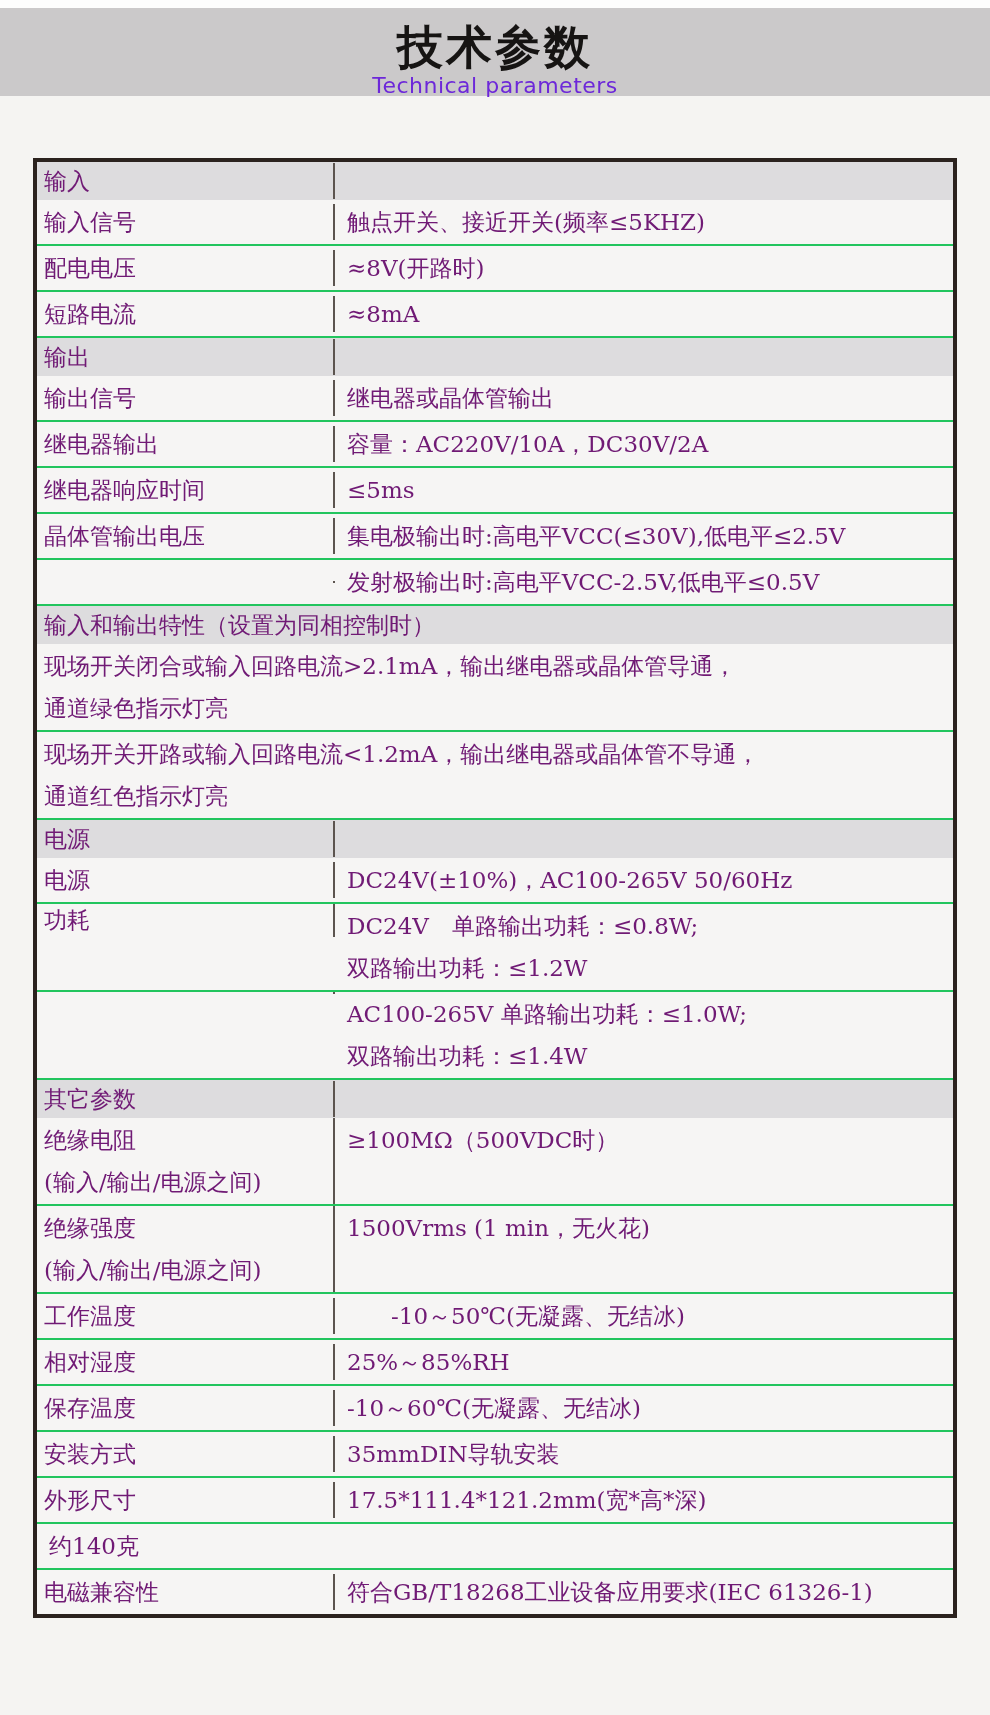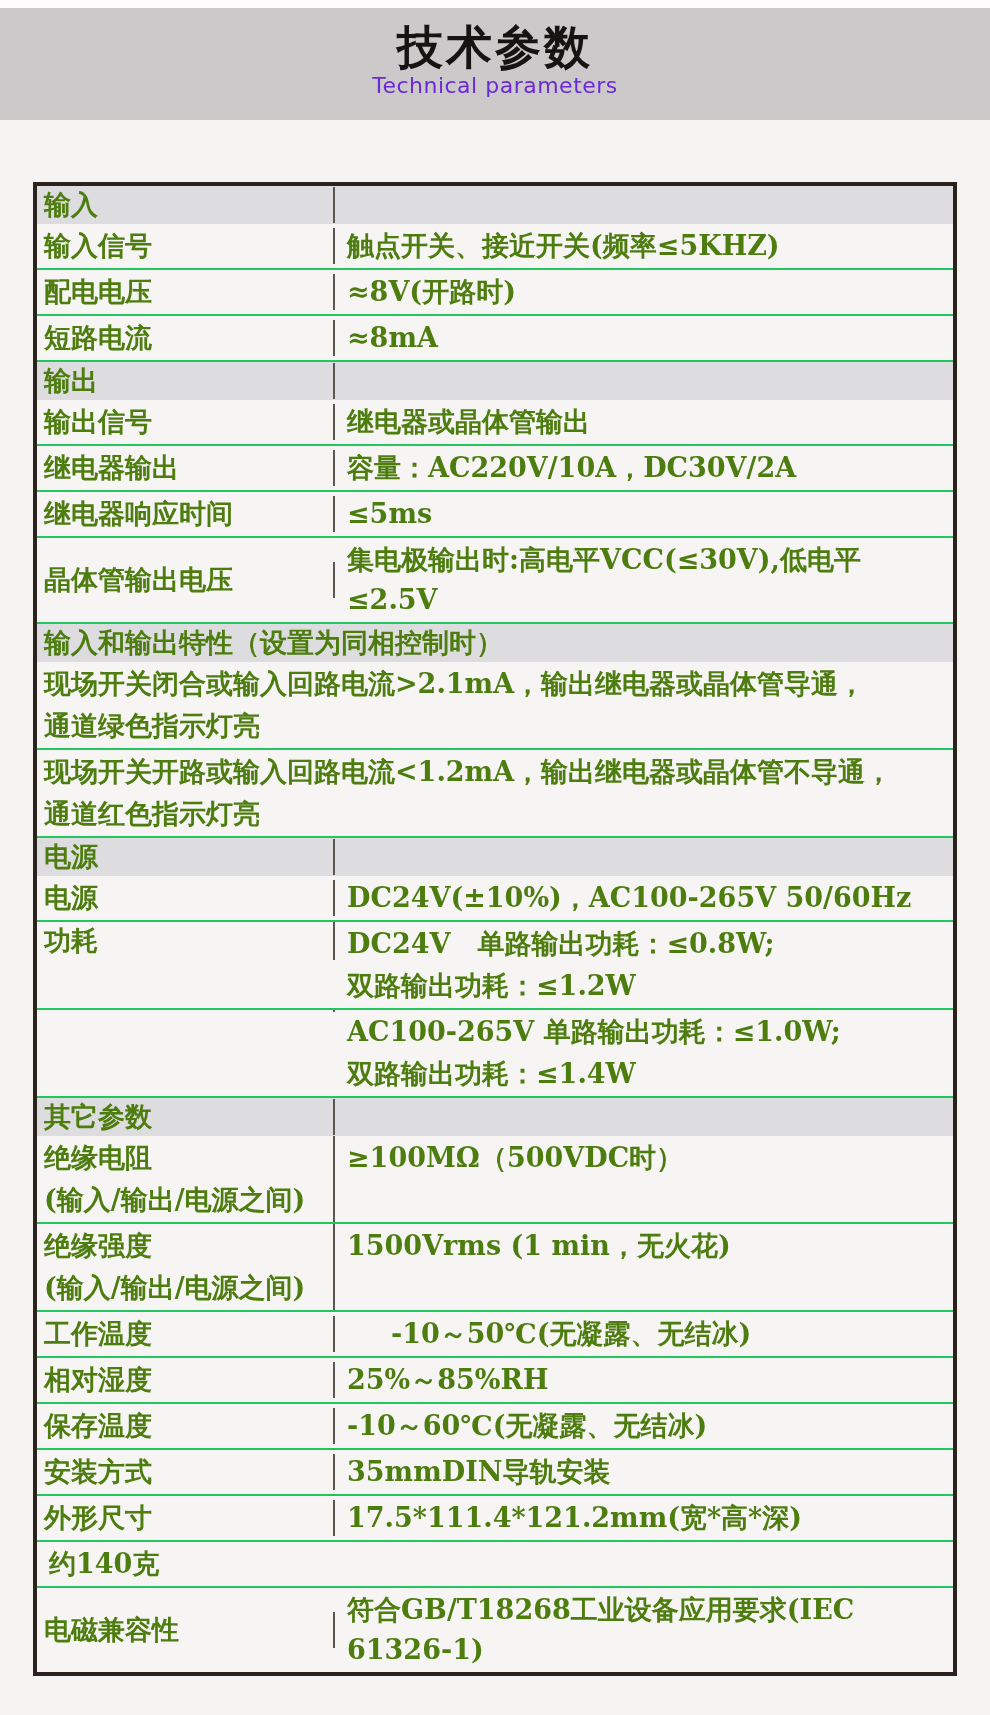--- a/index.html
+++ b/index.html
@@ -5,21 +5,21 @@
   html,body{margin:0;padding:0;}
   body{
     width:990px;height:1715px;
     background:#f5f4f2;
     font-family:"DejaVu Serif","Liberation Serif",serif;
     color:#241c17;
     overflow:hidden;
   }
   .top-strip{height:8px;background:#fdfdfd;}
   .title-band{
-    height:112px;
+    height:88px;
     background:#cbc9ca;
     text-align:center;
     font-family:"DejaVu Sans","Liberation Sans",sans-serif;
   }
   .title-band .main-title{
     margin:0;
     padding-top:13px;
     font-size:46px;
     line-height:52px;
     font-weight:700;
@@ -48,23 +48,23 @@
   .row:last-child{border-bottom:none;}
   .row.section{
     background:#dddcde;
     border-bottom:none;
     min-height:38px;
   }
   .row.center{align-items:center;}
   .row.multi{align-items:flex-start;}
   .cell{
     box-sizing:border-box;
-    font-size:27px;
-    font-weight:700;
-    color:#4d7c0f;
+    font-size:23px;
+    font-weight:400;
+    color:#701a75;
   }
   .cell.label{
     width:298px;
     flex:0 0 298px;
     border-right:2px solid #5c544f;
     padding:1px 4px 1px 7px;
   }
   .cell.value{
     flex:1 1 auto;
     padding:1px 8px 1px 12px;
@@ -132,20 +132,26 @@
       <div class="cell value">
         <div class="" style="line-height: 40px; padding: 1px 0px;">≤5ms</div>
       </div>
     </div>
     <div class="row center">
       <div class="cell label">晶体管输出电压</div>
       <div class="cell value">
         <div class="" style="line-height: 40px; padding: 1px 0px;">集电极输出时:高电平VCC(≤30V),低电平≤2.5V</div>
       </div>
     </div>
+    <div class="row center">
+      <div class="cell label"></div>
+      <div class="cell value">
+        <div class="" style="line-height: 40px; padding: 1px 0px;">发射极输出时:高电平VCC-2.5V,低电平≤0.5V</div>
+      </div>
+    </div>
     <div class="row center section fullspan">
       <div class="cell">输入和输出特性（设置为同相控制时）</div>
     </div>
     <div class="row multi fullspan">
       <div class="cell">
         <div class="">现场开关闭合或输入回路电流&gt;2.1mA，输出继电器或晶体管导通，</div>
         <div class="">通道绿色指示灯亮</div>
       </div>
     </div>
     <div class="row multi fullspan">

